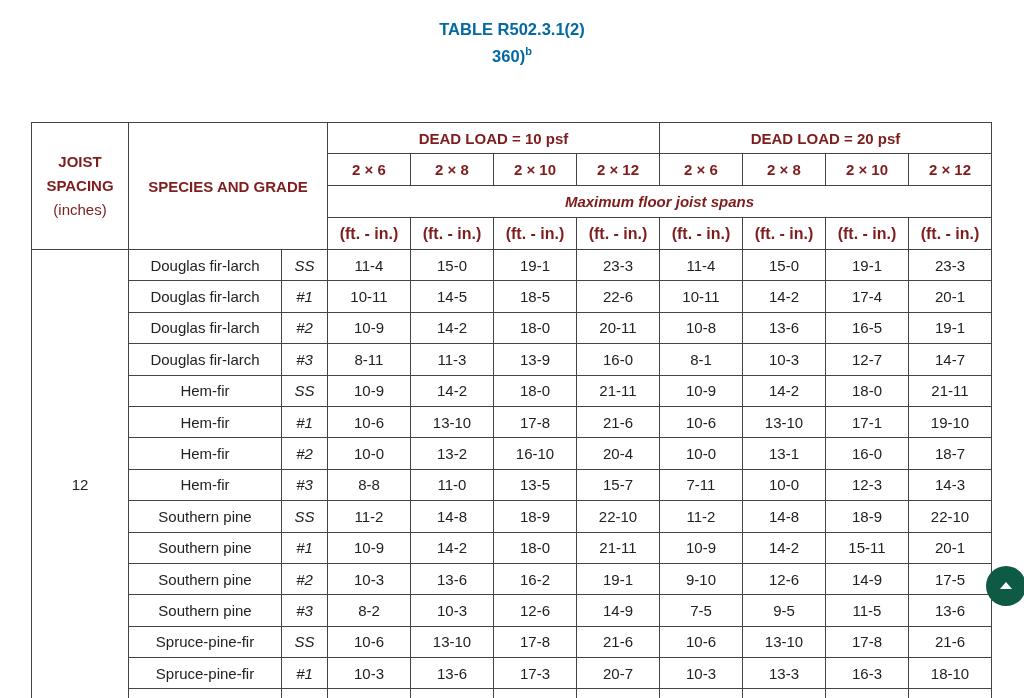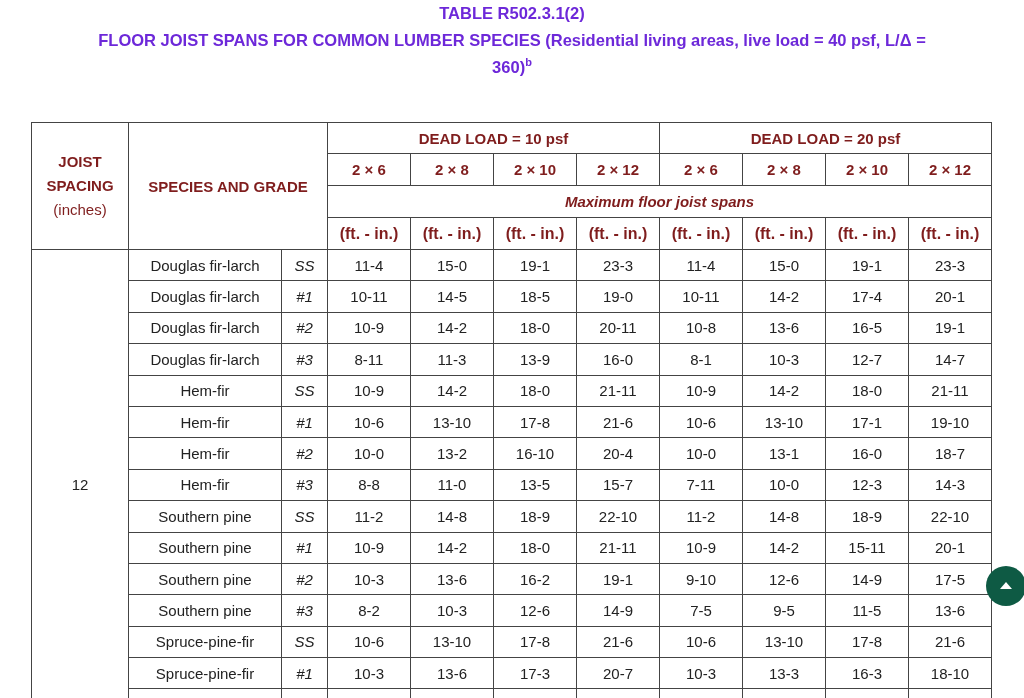--- a/index.html
+++ b/index.html
@@ -11,27 +11,27 @@
       overflow: hidden;
     }
     body {
       position: relative;
       font-family: "Liberation Sans", "DejaVu Sans", sans-serif;
       color: #111111;
     }
     .caption {
       position: absolute;
       left: 0;
-      top: 0;
+      top: 16px;
       width: 1024px;
       text-align: center;
       font-weight: bold;
       font-size: 16.5px;
       line-height: 27px;
-      color: #6d28d9;
+      color: #0369a1;
     }
     .caption .line { display: block; }
     .caption sup { font-size: 11px; vertical-align: 7px; line-height: 0; }
 
     table.spans {
       position: absolute;
       left: 31px;
       top: 122px;
       border-collapse: collapse;
       table-layout: fixed;
@@ -79,21 +79,20 @@
       border-right: 6px solid transparent;
       border-bottom: 7px solid #ffffff;
       margin-top: -2px;
     }
   </style>
 </head>
 <body>
 
 <div class="caption">
   <span class="line">TABLE R502.3.1(2)</span>
-  <span class="line">FLOOR JOIST SPANS FOR COMMON LUMBER SPECIES (Residential living areas, live load = 40 psf, L/Δ =</span>
   <span class="line"><span>360)</span><sup>b</sup></span>
 </div>
 
 <table class="spans">
   <colgroup>
     <col style="width:97px">
     <col style="width:153px">
     <col style="width:46px">
     <col style="width:83px">
     <col style="width:83px">
@@ -152,21 +151,21 @@
         <td>15-0</td>
         <td>19-1</td>
         <td>23-3</td>
       </tr>
       <tr class="data">
         <td class="species">Douglas fir-larch</td>
         <td class="grade">#1</td>
         <td>10-11</td>
         <td>14-5</td>
         <td>18-5</td>
-        <td>19-0</td>
+        <td>22-6</td>
         <td>10-11</td>
         <td>14-2</td>
         <td>17-4</td>
         <td>20-1</td>
       </tr>
       <tr class="data">
         <td class="species">Douglas fir-larch</td>
         <td class="grade">#2</td>
         <td>10-9</td>
         <td>14-2</td>

